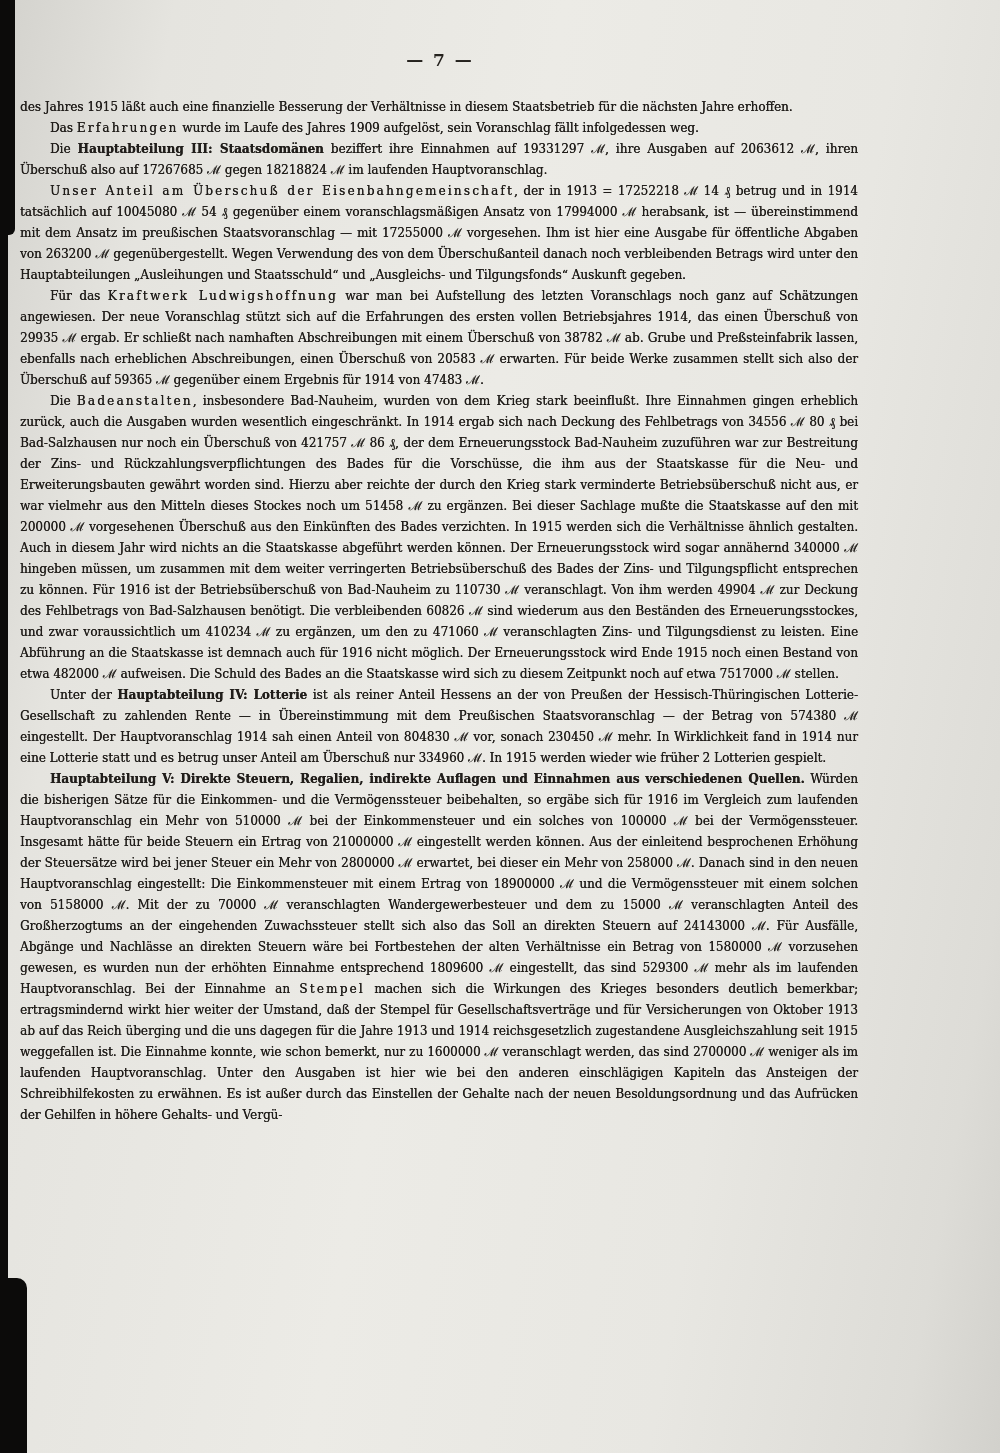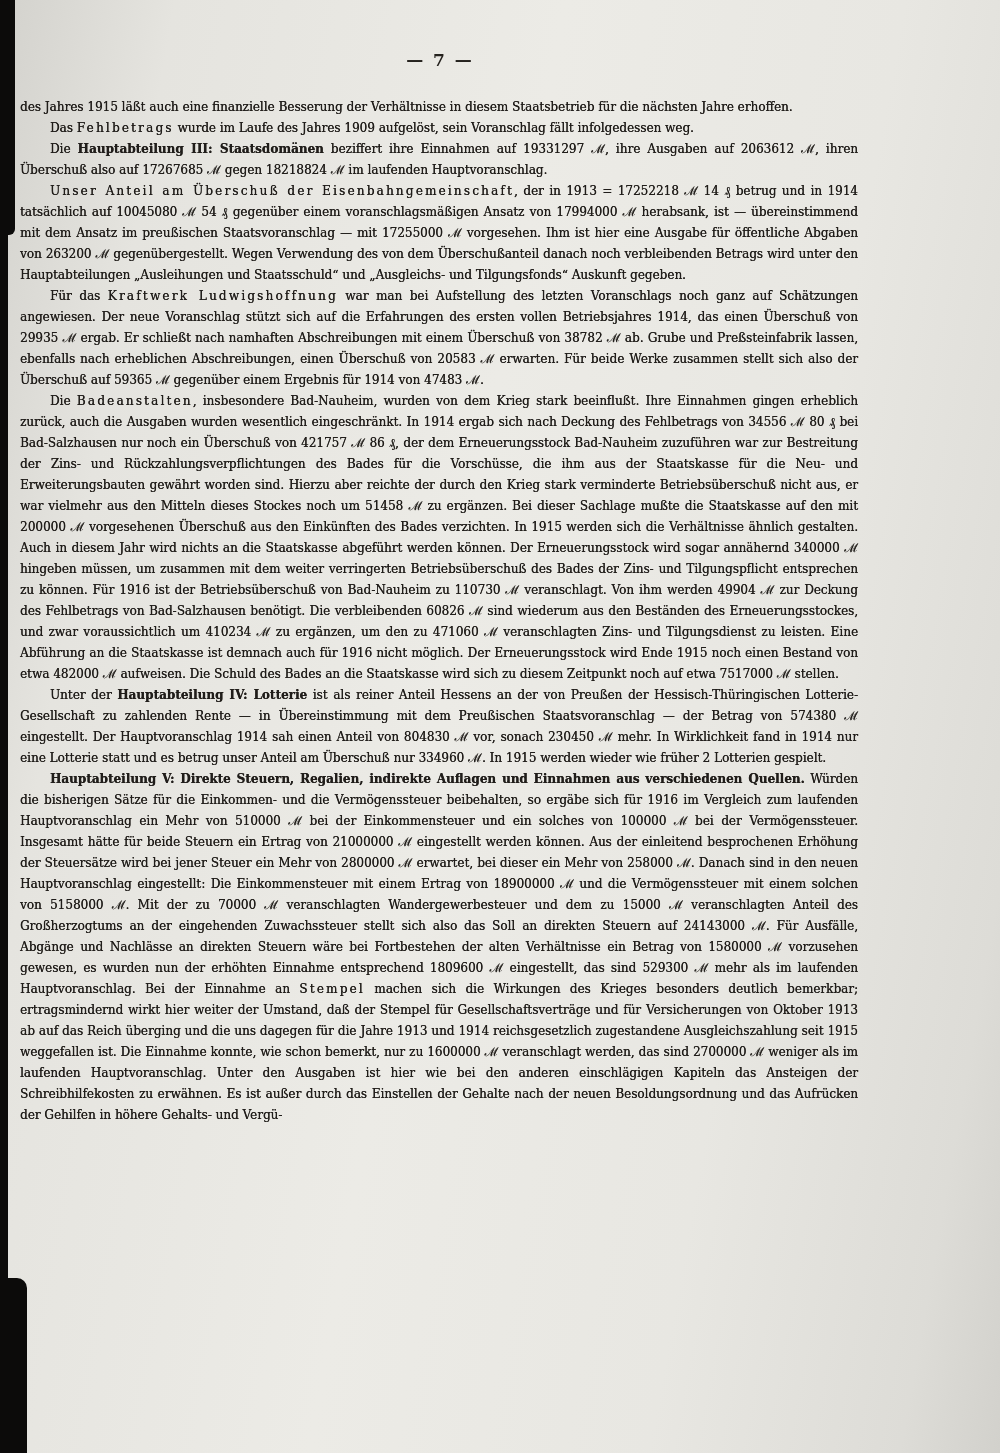--- a/index.html
+++ b/index.html
@@ -63,21 +63,21 @@
   <div class="scan-bar"></div>
   <div class="scan-bar-top"></div>
   <div class="scan-bar-bottom"></div>
 
   <header class="page-number">— 7 —</header>
 
   <section class="text-block">
 
     <p class="para no-indent"><span>des Jahres 1915 läßt auch eine finanzielle Besserung der Verhältnisse in diesem Staatsbetrieb für die nächsten Jahre erhoffen.</span></p>
 
-    <p class="para"><span>Das </span><span class="sperr">Fehlbetrags</span><span> wurde im Laufe des Jahres 1909 aufgelöst, sein Voranschlag fällt infolgedessen weg.</span></p>
+    <p class="para"><span>Das </span><span class="sperr">Erfahrungen</span><span> wurde im Laufe des Jahres 1909 aufgelöst, sein Voranschlag fällt infolgedessen weg.</span></p>
 
     <p class="para"><span>Die </span><span class="head">Hauptabteilung III: Staatsdomänen</span><span> beziffert ihre Einnahmen auf 19331297 ℳ, ihre Ausgaben auf 2063612 ℳ, ihren Überschuß also auf 17267685 ℳ gegen 18218824 ℳ im laufenden Hauptvoranschlag.</span></p>
 
     <p class="para"><span class="sperr">Unser Anteil am Überschuß der Eisenbahngemeinschaft</span><span>, der in 1913 = 17252218 ℳ 14 ₰ betrug und in 1914 tatsächlich auf 10045080 ℳ 54 ₰ gegenüber einem voranschlagsmäßigen Ansatz von 17994000 ℳ herabsank, ist — übereinstimmend mit dem Ansatz im preußischen Staatsvoranschlag — mit 17255000 ℳ vorgesehen. Ihm ist hier eine Ausgabe für öffentliche Abgaben von 263200 ℳ gegenübergestellt. Wegen Verwendung des von dem Überschußanteil danach noch verbleibenden Betrags wird unter den Hauptabteilungen „Ausleihungen und Staatsschuld“ und „Ausgleichs- und Tilgungsfonds“ Auskunft gegeben.</span></p>
 
     <p class="para"><span>Für das </span><span class="sperr">Kraftwerk Ludwigshoffnung</span><span> war man bei Aufstellung des letzten Voranschlags noch ganz auf Schätzungen angewiesen. Der neue Voranschlag stützt sich auf die Erfahrungen des ersten vollen Betriebsjahres 1914, das einen Überschuß von 29935 ℳ ergab. Er schließt nach namhaften Abschreibungen mit einem Überschuß von 38782 ℳ ab. Grube und Preßsteinfabrik lassen, ebenfalls nach erheblichen Abschreibungen, einen Überschuß von 20583 ℳ erwarten. Für beide Werke zusammen stellt sich also der Überschuß auf 59365 ℳ gegenüber einem Ergebnis für 1914 von 47483 ℳ.</span></p>
 
     <p class="para"><span>Die </span><span class="sperr">Badeanstalten</span><span>, insbesondere Bad-Nauheim, wurden von dem Krieg stark beeinflußt. Ihre Einnahmen gingen erheblich zurück, auch die Ausgaben wurden wesentlich eingeschränkt. In 1914 ergab sich nach Deckung des Fehlbetrags von 34556 ℳ 80 ₰ bei Bad-Salzhausen nur noch ein Überschuß von 421757 ℳ 86 ₰, der dem Erneuerungsstock Bad-Nauheim zuzuführen war zur Bestreitung der Zins- und Rückzahlungsverpflichtungen des Bades für die Vorschüsse, die ihm aus der Staatskasse für die Neu- und Erweiterungsbauten gewährt worden sind. Hierzu aber reichte der durch den Krieg stark verminderte Betriebsüberschuß nicht aus, er war vielmehr aus den Mitteln dieses Stockes noch um 51458 ℳ zu ergänzen. Bei dieser Sachlage mußte die Staatskasse auf den mit 200000 ℳ vorgesehenen Überschuß aus den Einkünften des Bades verzichten. In 1915 werden sich die Verhältnisse ähnlich gestalten. Auch in diesem Jahr wird nichts an die Staatskasse abgeführt werden können. Der Erneuerungsstock wird sogar annähernd 340000 ℳ hingeben müssen, um zusammen mit dem weiter verringerten Betriebsüberschuß des Bades der Zins- und Tilgungspflicht entsprechen zu können. Für 1916 ist der Betriebsüberschuß von Bad-Nauheim zu 110730 ℳ veranschlagt. Von ihm werden 49904 ℳ zur Deckung des Fehlbetrags von Bad-Salzhausen benötigt. Die verbleibenden 60826 ℳ sind wiederum aus den Beständen des Erneuerungsstockes, und zwar voraussichtlich um 410234 ℳ zu ergänzen, um den zu 471060 ℳ veranschlagten Zins- und Tilgungsdienst zu leisten. Eine Abführung an die Staatskasse ist demnach auch für 1916 nicht möglich. Der Erneuerungsstock wird Ende 1915 noch einen Bestand von etwa 482000 ℳ aufweisen. Die Schuld des Bades an die Staatskasse wird sich zu diesem Zeitpunkt noch auf etwa 7517000 ℳ stellen.</span></p>
 
     <p class="para"><span>Unter der </span><span class="head">Hauptabteilung IV: Lotterie</span><span> ist als reiner Anteil Hessens an der von Preußen der Hessisch-Thüringischen Lotterie-Gesellschaft zu zahlenden Rente — in Übereinstimmung mit dem Preußischen Staatsvoranschlag — der Betrag von 574380 ℳ eingestellt. Der Hauptvoranschlag 1914 sah einen Anteil von 804830 ℳ vor, sonach 230450 ℳ mehr. In Wirklichkeit fand in 1914 nur eine Lotterie statt und es betrug unser Anteil am Überschuß nur 334960 ℳ. In 1915 werden wieder wie früher 2 Lotterien gespielt.</span></p>

